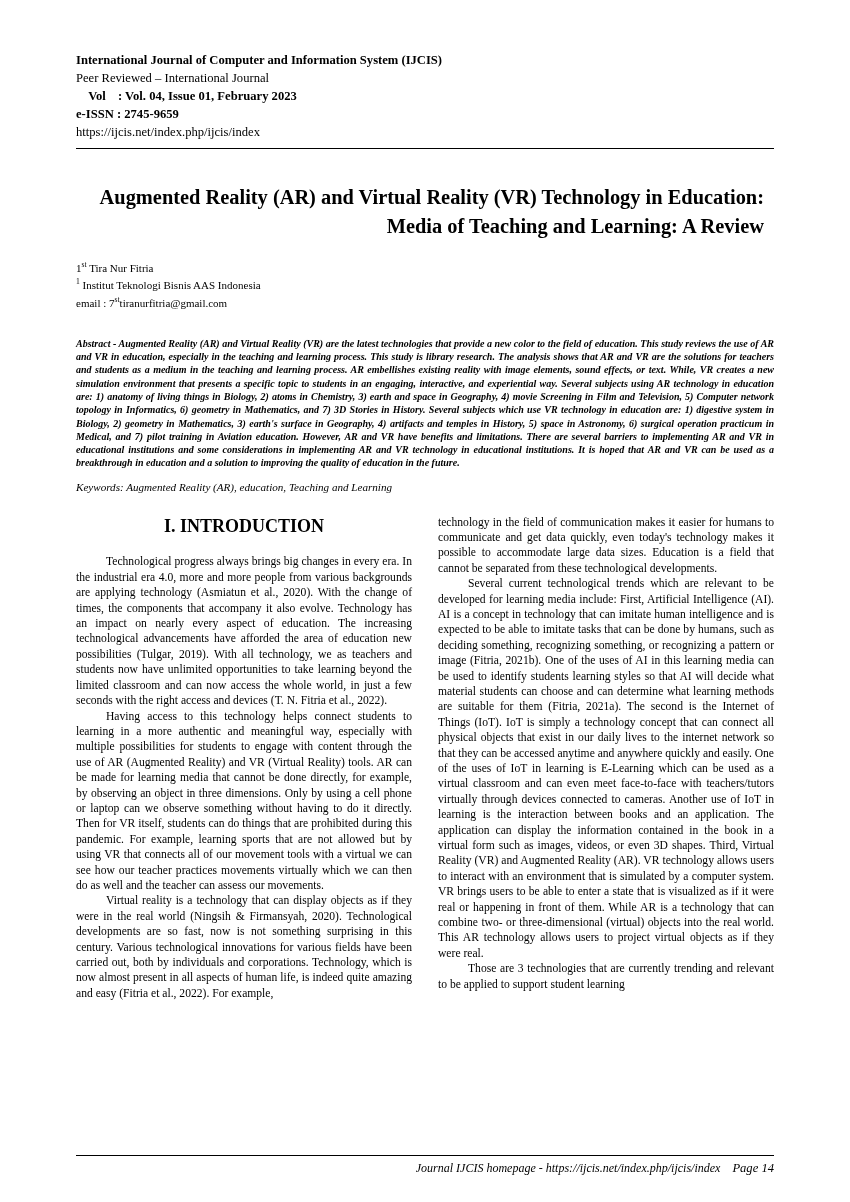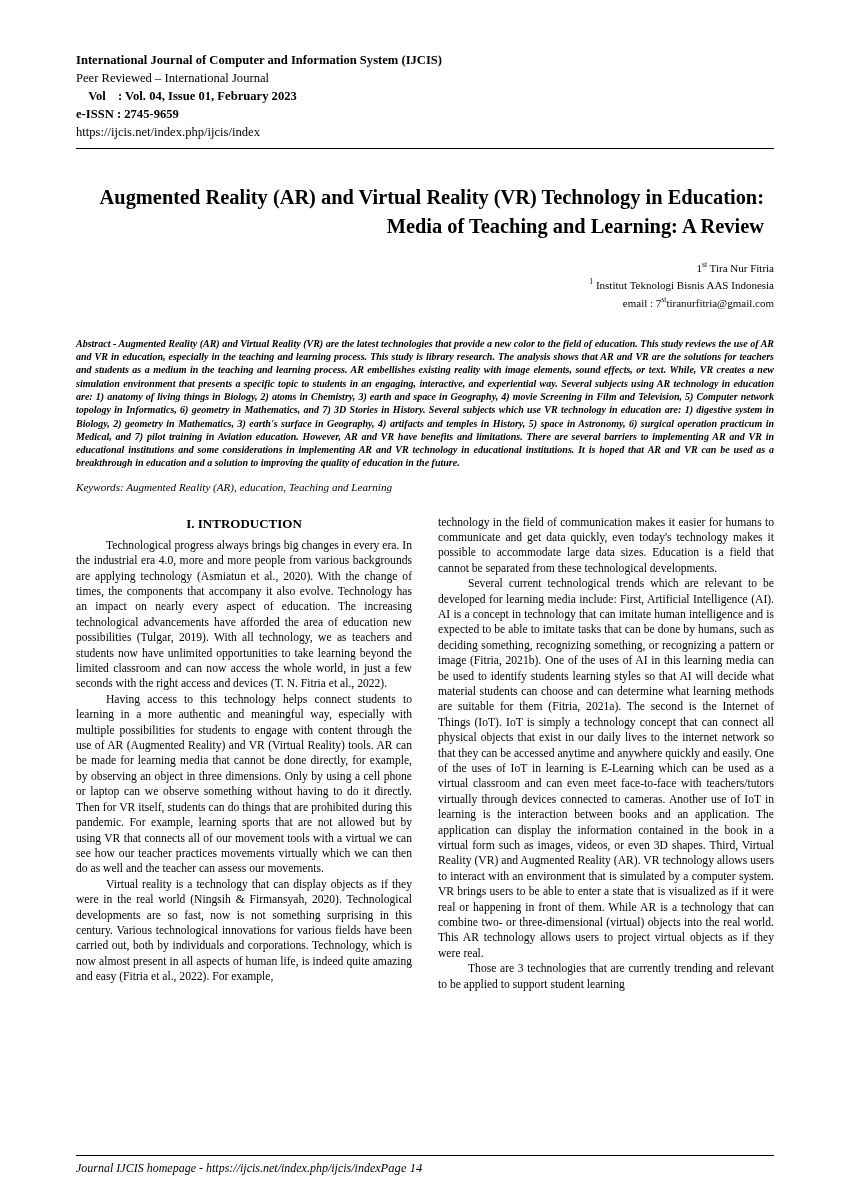--- a/index.html
+++ b/index.html
@@ -48,21 +48,21 @@
     text-align: right;
     font-size: 20.4px;
     font-weight: bold;
     line-height: 1.42;
     padding: 0 10px;
   }
 
   
   .authors {
     margin-top: 18px;
-    text-align: right;
+    text-align: left;
     font-size: 11px;
     line-height: 1.5;
   }
   .authors sup { font-size: 7.6px; vertical-align: super; }
 
   
   .abstract {
     margin-top: 26px;
     font-size: 10px;
     font-weight: bold;
@@ -86,45 +86,46 @@
   }
   .col {
     width: 336px;
     font-size: 11.6px;
     line-height: 1.33;
     text-align: justify;
   }
   .section-heading {
     text-align: center;
     font-weight: bold;
-    font-size: 13px;
-    margin-bottom: 6px;
+    font-size: 18px;
+    margin-bottom: 16px;
   }
   .col p {
     margin: 0;
     text-indent: 30px;
   }
 
   
   .footer {
     position: absolute;
     left: 76px;
     right: 76px;
     bottom: 26px;
   }
   .footer-rule {
     border-top: 1.3px solid #000;
     margin-bottom: 5px;
   }
   .footer-row {
     display: flex;
-    justify-content: flex-start;
+    justify-content: flex-end;
     align-items: flex-end;
     font-size: 12px;
     font-style: italic;
+    gap: 12px;
   }
   .footer-page {
     font-size: 12.6px;
     font-style: italic;
   }
 </style>
 </head>
 <body>
 
 <div class="page">

